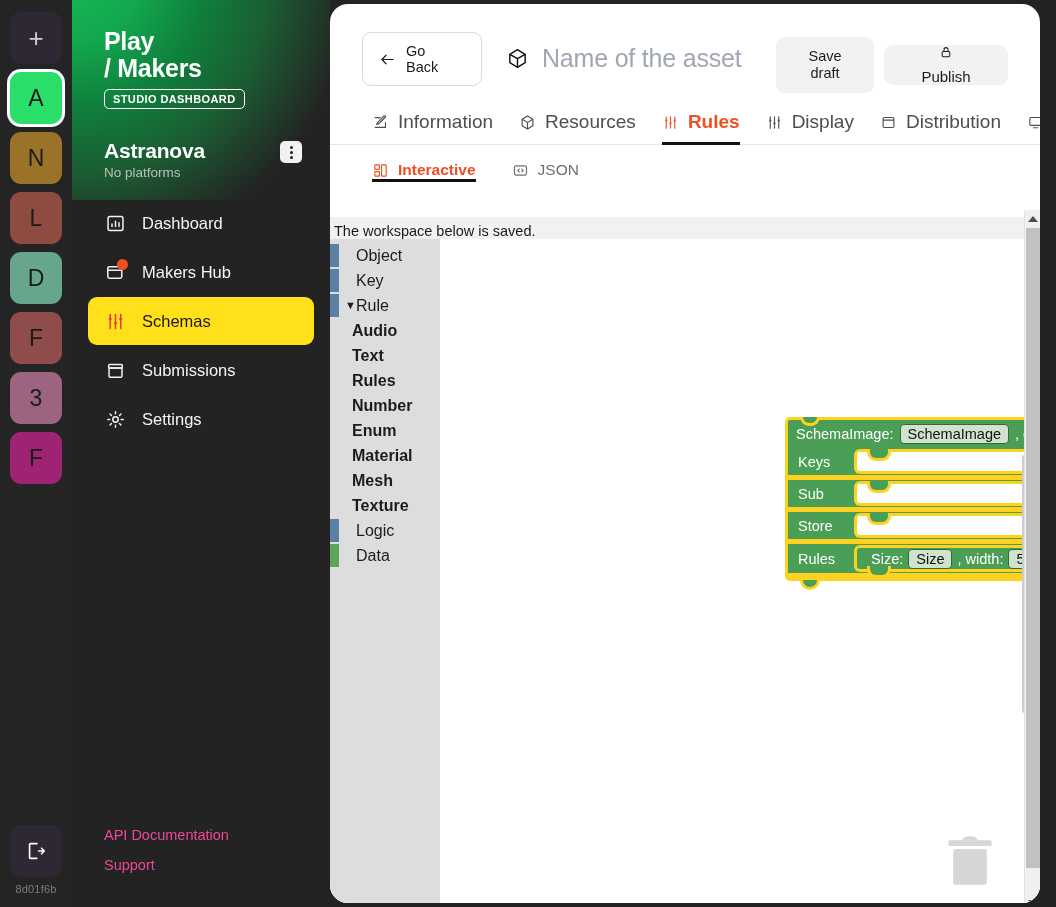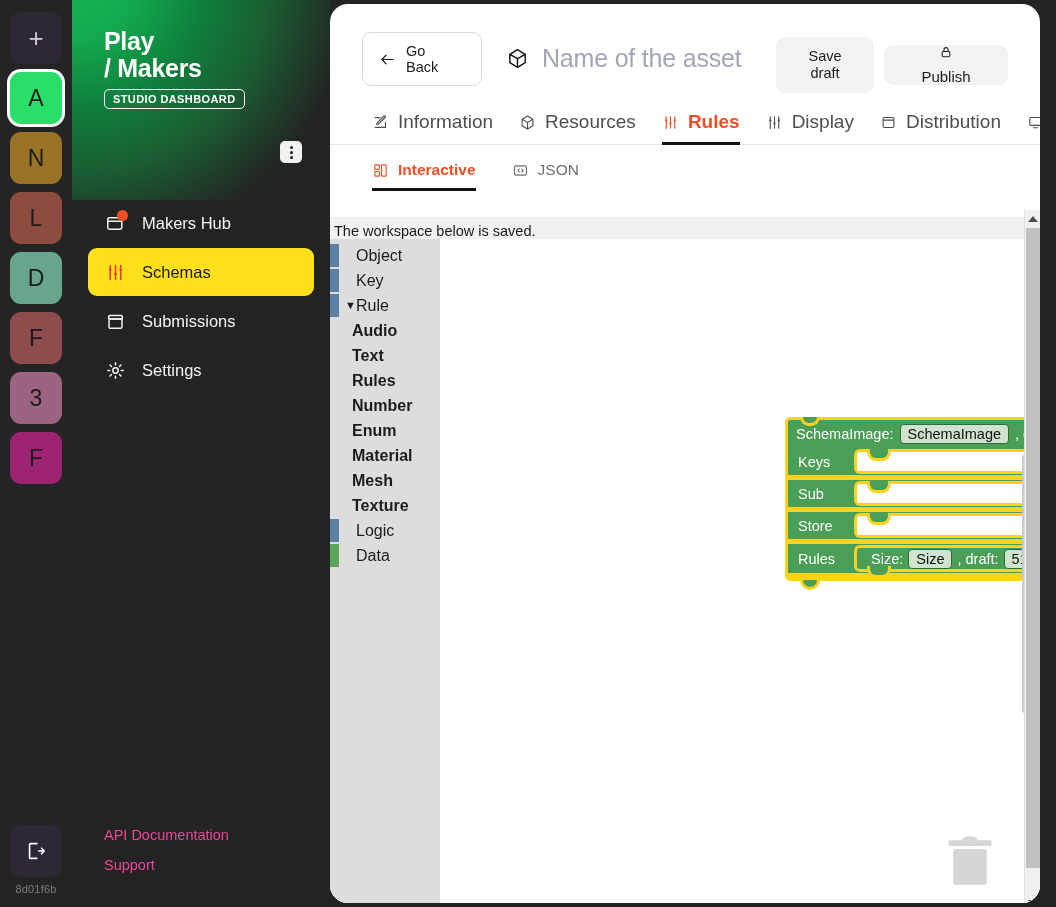--- a/index.html
+++ b/index.html
@@ -106,21 +106,21 @@
   .tabs {
     display: flex; align-items: center; gap: 26px;
     padding: 18px 0 0 42px; border-bottom: 1px solid #e6e6e6;
   }
   .tab { display: flex; align-items: center; gap: 9px; padding-bottom: 11px; color: #4e4e52; font-size: 19px; position: relative; }
   .tab.active { color: #f04e23; }
   .tab.active::after {
     content: ""; position: absolute; left: 0; right: 0; bottom: -1px; height: 3px; background: #111;
   }
   .subtabs { display: flex; align-items: center; gap: 36px; padding: 16px 0 0 42px; }
-  .subtab { display: flex; align-items: center; gap: 9px; padding-bottom: 12px; color: #6e6e73; font-size: 15.5px; position: relative; }
+  .subtab { display: flex; align-items: center; gap: 9px; padding-bottom: 3px; color: #6e6e73; font-size: 15.5px; position: relative; }
   .subtab.active { color: #f04e23; }
   .subtab.active::after {
     content: ""; position: absolute; left: 0; right: 0; bottom: 0; height: 3px; background: #111;
   }
 
   
   .bly-wrap { position: absolute; left: 0; top: 206px; width: 710px; height: 693px; }
   .bly-banner {
     position: absolute; left: 0; top: 7px; width: 710px; height: 29px;
     background: #f1f1f1; border-bottom: 1px solid #dcdcdc;
@@ -253,30 +253,43 @@
   <div class="sidebar">
     <div class="sidebar-green"></div>
 
     <div class="brand">
       <div class="brand-line">Play</div>
       <div class="brand-line">/ Makers</div>
       <div class="brand-badge">STUDIO DASHBOARD</div>
     </div>
 
     <div class="org-row">
+      <div>
+        <div class="org-name">Astranova</div>
+        <div class="org-sub">No platforms</div>
+      </div>
       <div class="org-menu">
         <span style="display:flex;flex-direction:column;align-items:center;">
           <i class="dot3"></i>
             <i class="dot3"></i>
             <i class="dot3"></i>
         </span>
       </div>
     </div>
 
     <div class="nav" id="nav-list">
+        <div class="nav-item">
+          <span class="nav-ico">
+            <svg width="21" height="21" viewBox="0 0 24 24" fill="none" stroke="#f3f3f3" stroke-width="1.7" style="color:#f3f3f3">
+              <rect x="3.5" y="4" width="17" height="16" rx="2.2"></rect>
+              <path d="M8 15.5v-3M12 15.5v-6M16 15.5v-4.5" stroke-linecap="round"></path>
+            </svg>
+          </span>
+          <span>Dashboard</span>
+        </div>
         <div class="nav-item">
           <span class="nav-ico">
             <svg width="21" height="21" viewBox="0 0 24 24" fill="none" stroke="#f3f3f3" stroke-width="1.7" style="color:#f3f3f3">
               <rect x="3.2" y="5.5" width="16" height="13" rx="2"></rect>
               <path d="M3.2 9.4h16"></path>
             </svg>
             <i style="position:absolute;right:-2px;top:-2px;width:11px;height:11px;border-radius:50%;background:#f04e23;display:block;"></i>
           </span>
           <span>Makers Hub</span>
         </div>
@@ -516,21 +529,21 @@
                   <div class="blk-row">
                     <span class="blk-row-label">Store</span>
                     <div class="slot"></div>
                   </div>
                   <div class="blk-gap"></div>
                   <div class="blk-row">
                     <span class="blk-row-label">Rules</span>
                     <div class="slot-filled">
                       <span>Size:</span>
                       <span class="fld">Size</span>
-                      <span>, draft:</span>
+                      <span>, width:</span>
                       <span class="fld">512</span>
                     </div>
                   </div>
                   <div class="blk-gap"></div>
                 </div>
 
               <div class="blk-notch-bot"></div>
             </div>
           </div>
 

